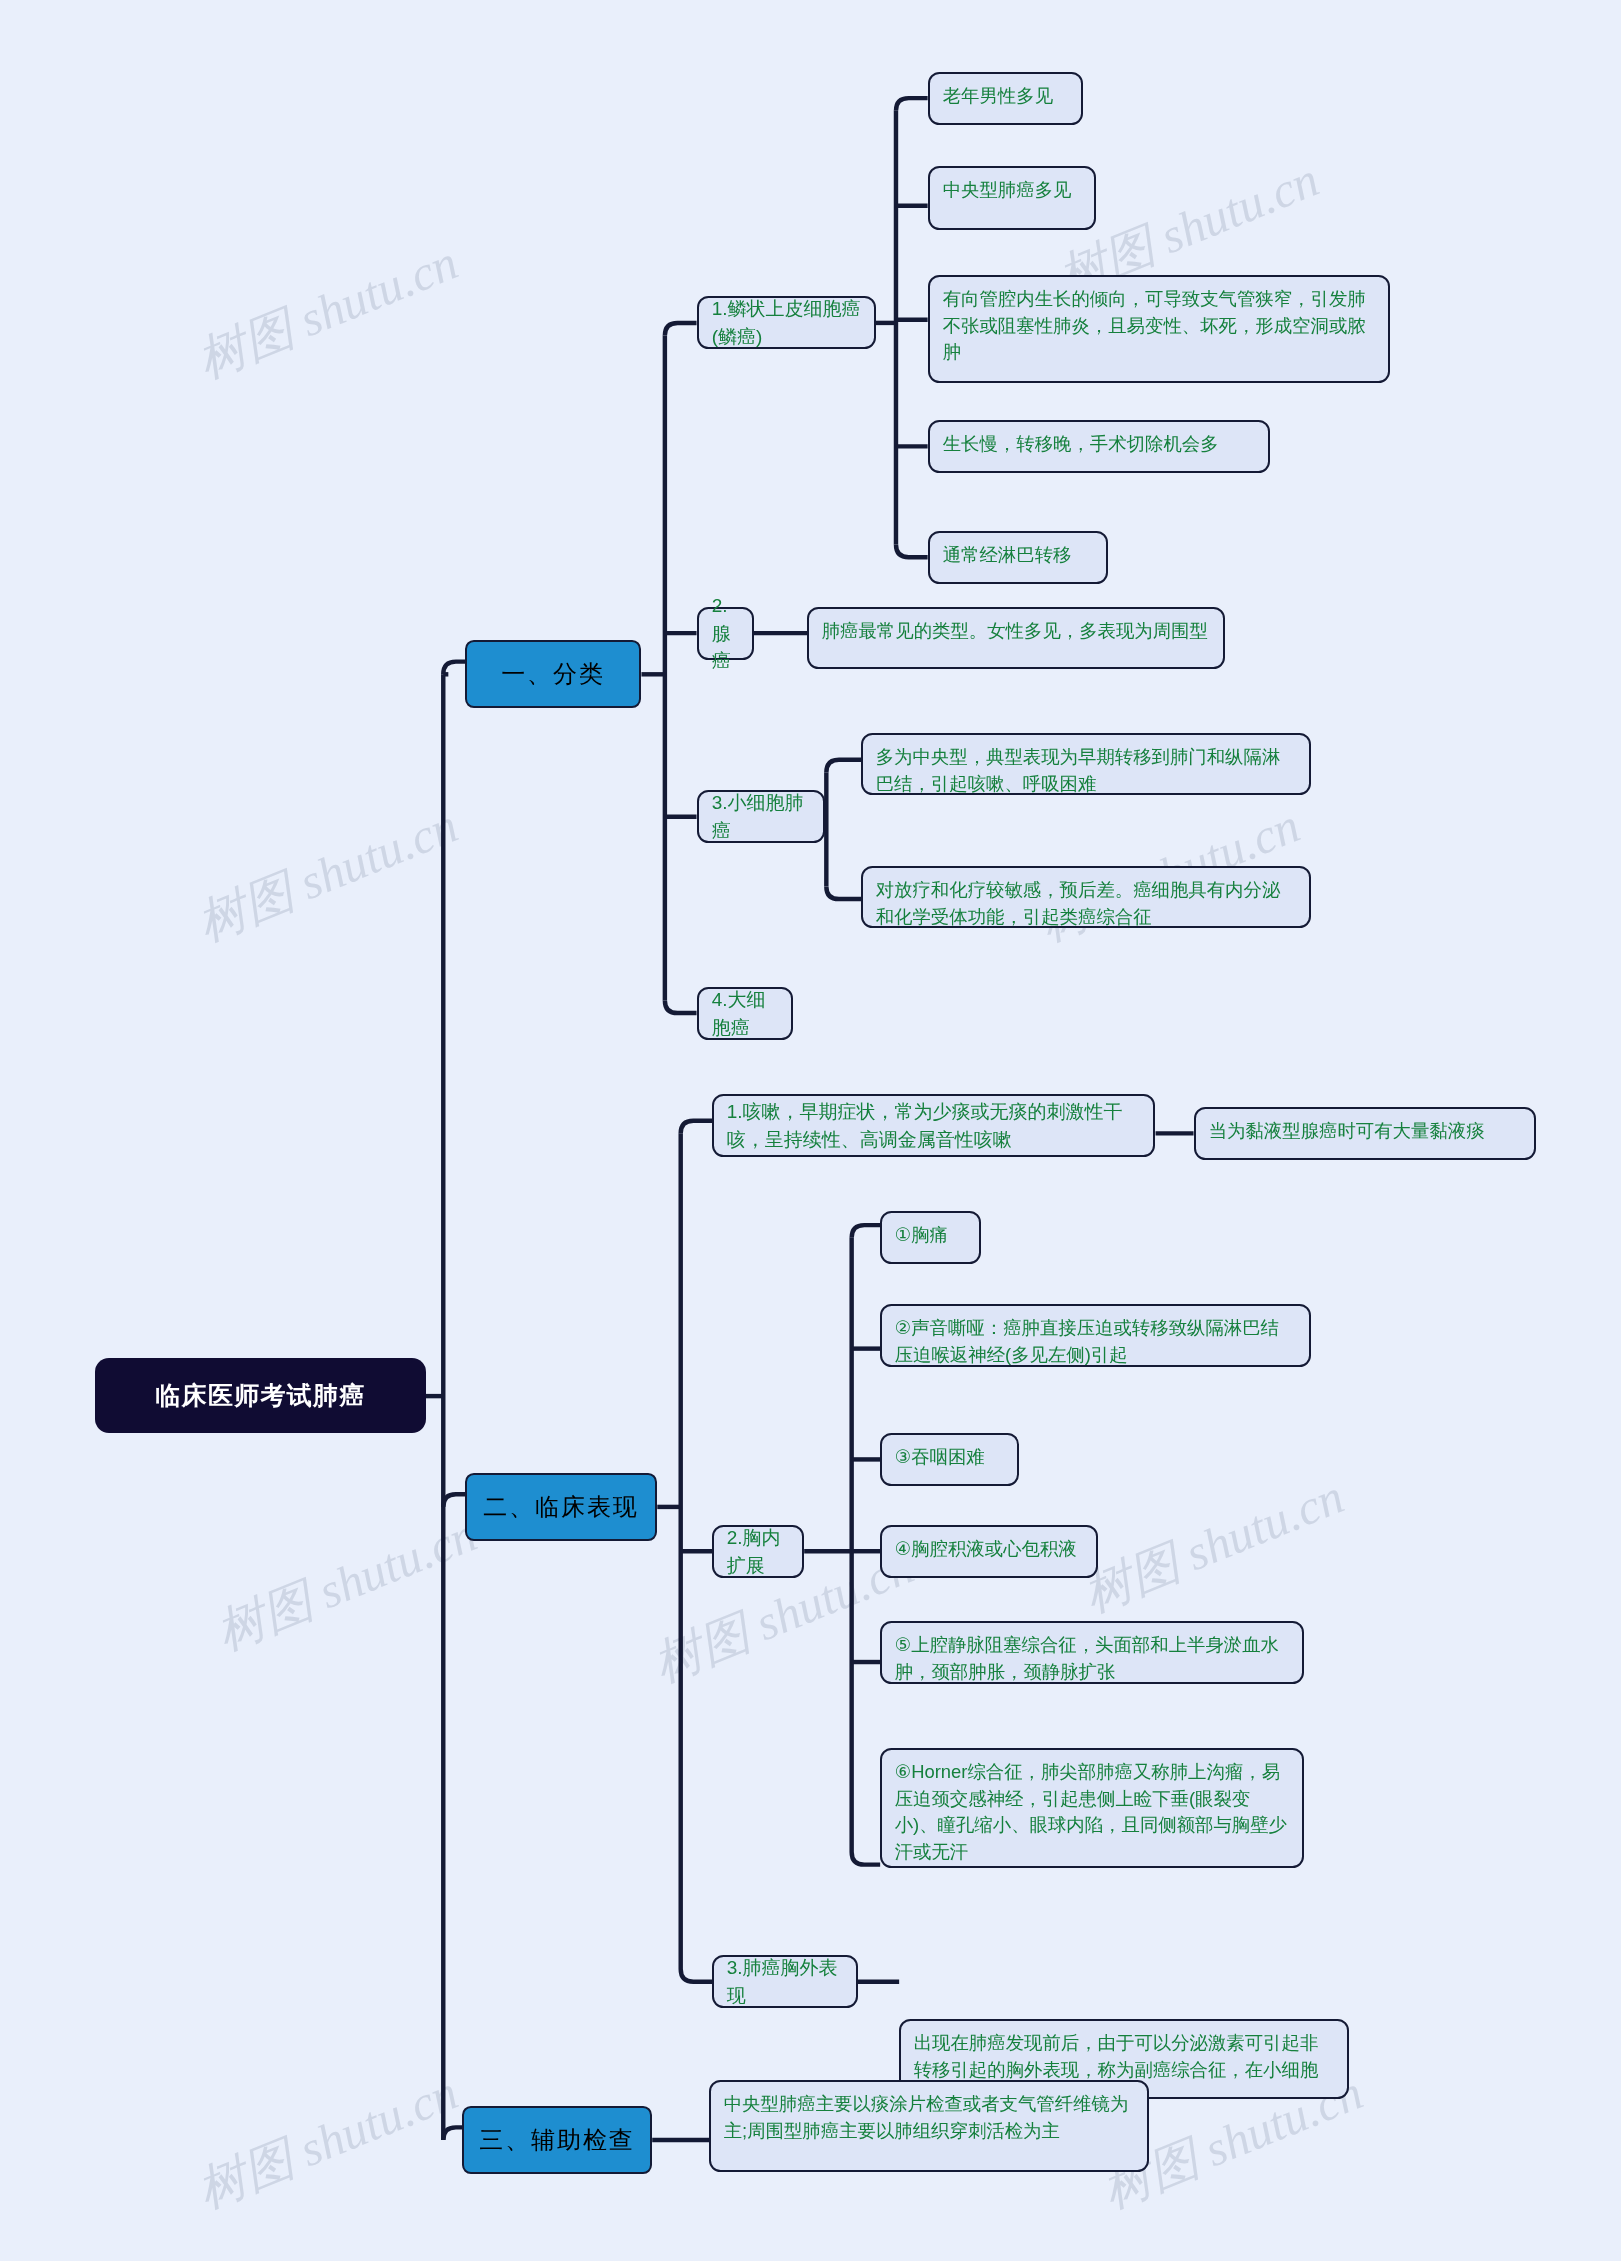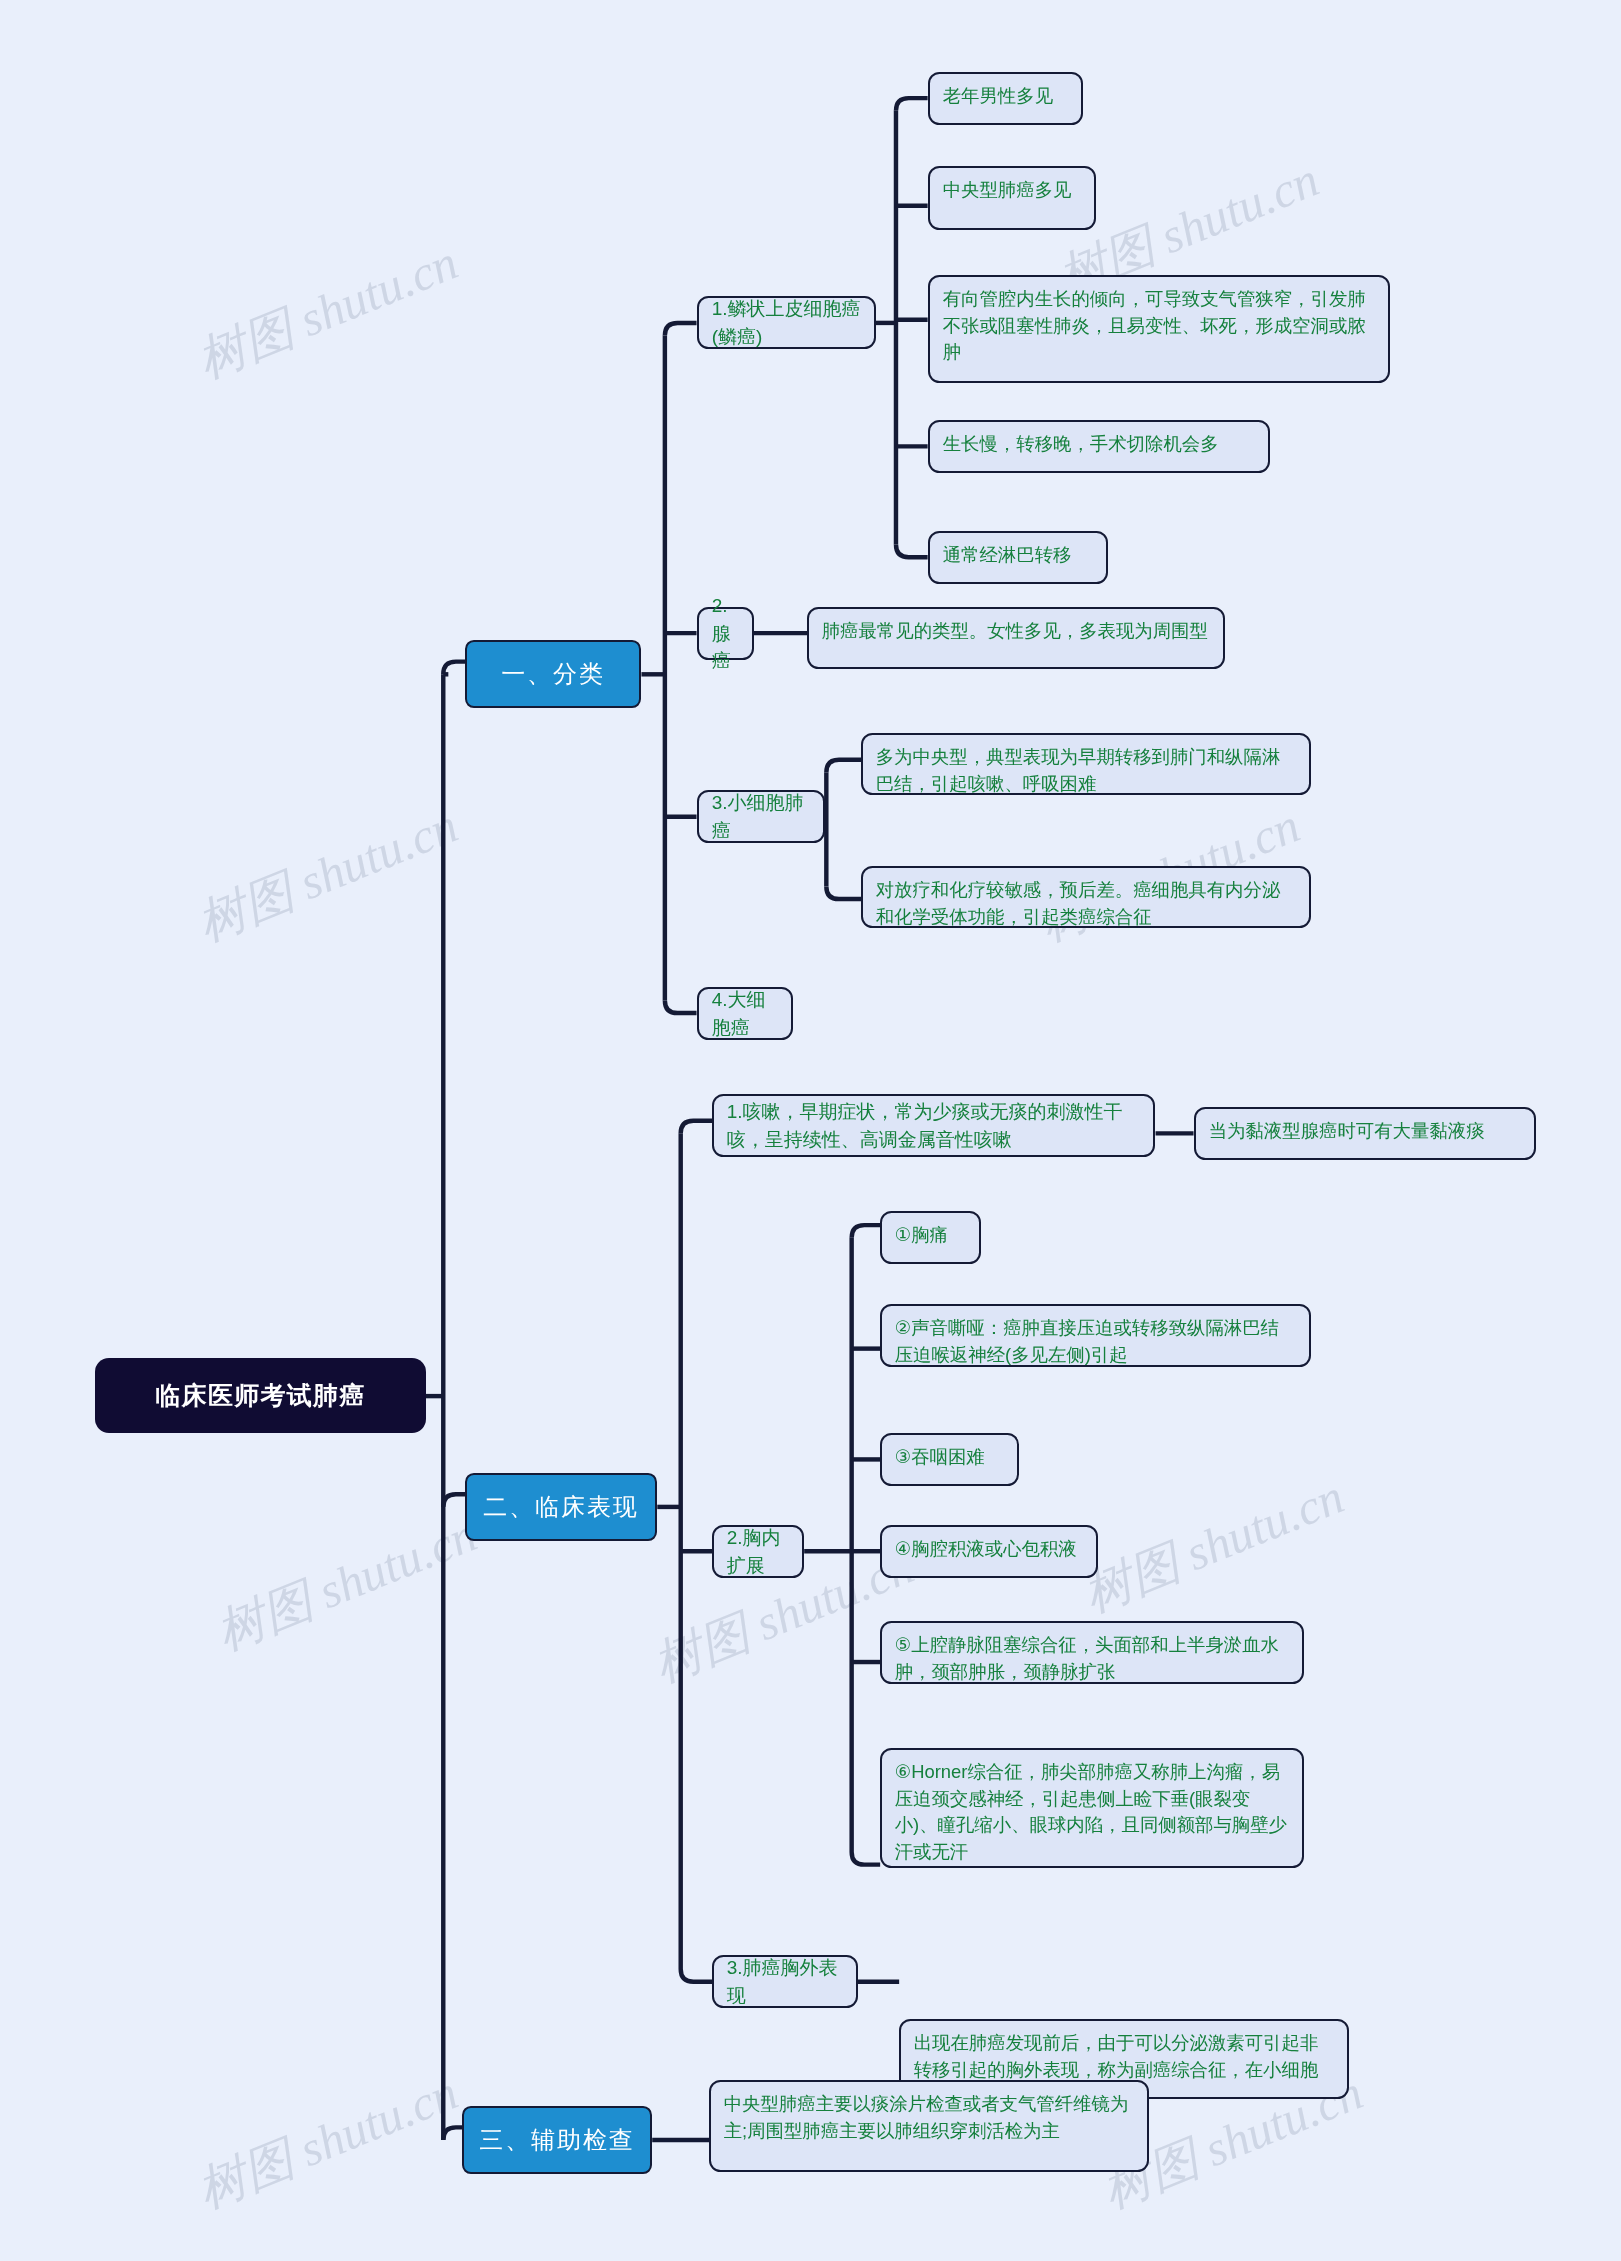--- a/index.html
+++ b/index.html
@@ -42,21 +42,21 @@
     font-size:25px;
     font-weight:bold;
     border:none;
     border-radius:14px;
     padding:16.5px 21.5px;
     letter-spacing:1.3px;
     justify-content:center;
   }
   .node.lvl1{
     background:#1e8ed0;
-    color:#ffffff;
+    color:#000000;
     font-size:24px;
     border:2.5px solid #141a35;
     border-radius:8.9px;
     justify-content:center;
     letter-spacing:1.9px;
   }
   .node.lvl2{
     background:#dde5f7;
     font-size:19px;
   }

